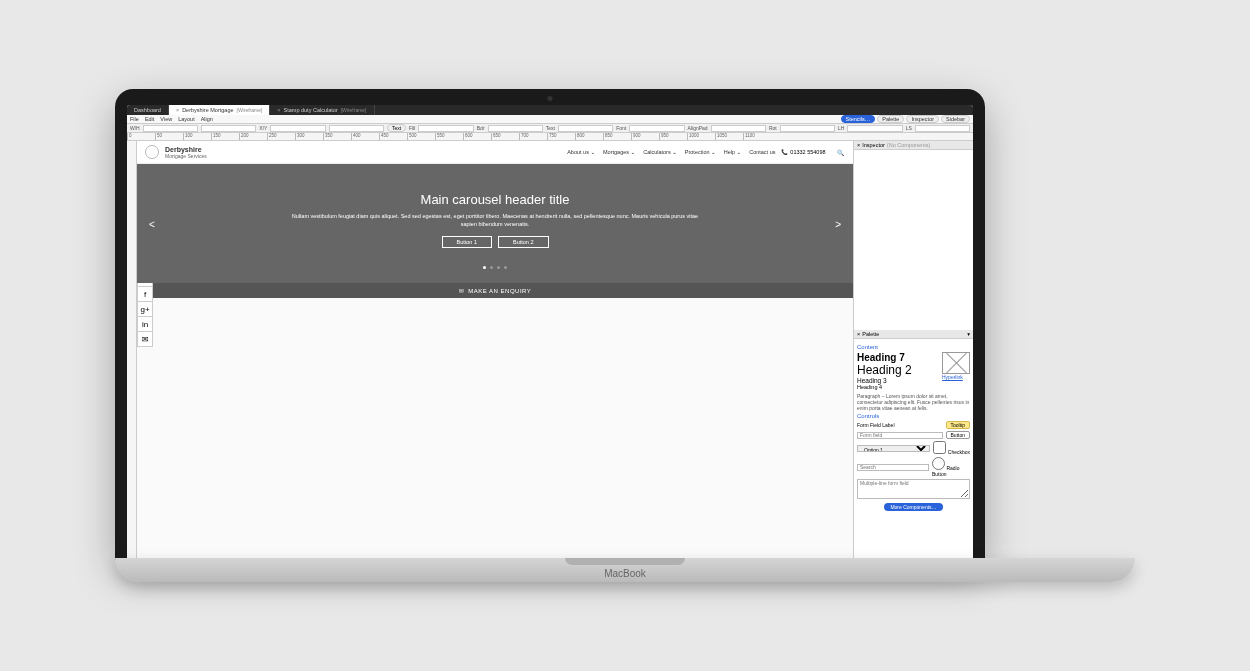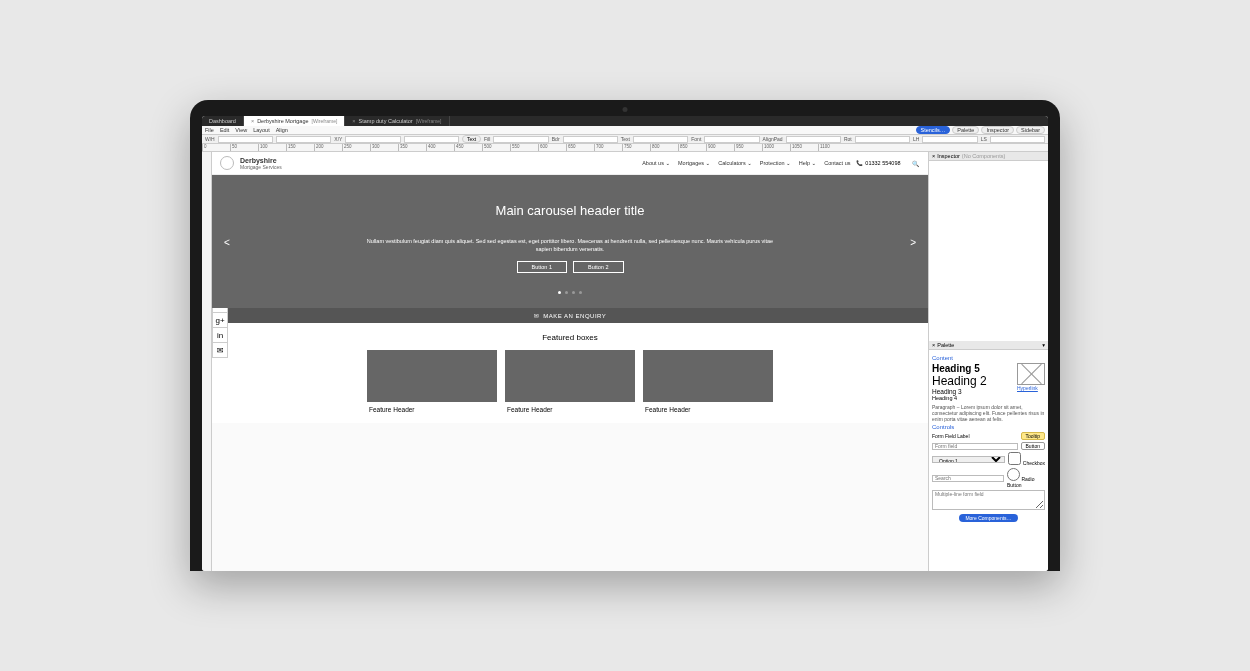--- a/index.html
+++ b/index.html
@@ -60,21 +60,21 @@
 .page { background:#fff; }
 .site-hdr { display:flex; align-items:center; padding:4px 8px; gap:6px; border-bottom:1px solid #eee; }
 .logo { width:14px; height:14px; border:1px solid #bbb; border-radius:50%; }
 .brand-txt .t1 { font-size:7px; font-weight:bold; color:#333; }
 .brand-txt .t2 { font-size:5px; color:#666; }
 .nav { display:flex; gap:8px; margin-left:auto; }
 .nav span { font-size:5.5px; color:#333; }
 .phone { display:flex; gap:2px; align-items:center; font-size:5.5px; }
 .search-ic { margin-left:6px; }
 .carousel { background:#666; color:#fff; text-align:center; padding:28px 40px 14px; position:relative; }
-.car-h { font-size:13px; font-weight:normal; margin-bottom:20px; }
+.car-h { font-size:13px; font-weight:normal; margin-bottom:6px; }
 .car-p { font-size:5.5px; line-height:1.4; max-width:420px; margin:0 auto 8px; }
 .car-btns { display:flex; gap:6px; justify-content:center; }
 .car-btn { border:1px solid #fff; background:transparent; color:#fff; font-size:5.5px; padding:2px 14px; }
 .arrow { position:absolute; top:50%; transform:translateY(-50%); font-size:10px; cursor:pointer; }
 .arrow.l { left:12px; } .arrow.r { right:12px; }
 .dots { display:flex; gap:4px; justify-content:center; margin-top:18px; }
 .dot { width:3px; height:3px; border-radius:50%; background:#999; }
 .dot.on { background:#fff; }
 .enquiry { background:#555; color:#fff; display:flex; gap:4px; align-items:center; justify-content:center; padding:4px; font-size:6px; letter-spacing:.5px; }
 .featured { padding:10px 0; text-align:center; }
@@ -230,58 +230,41 @@
               <div class="dot"></div>
               <div class="dot"></div>
             </div>
           </div>
 
           <div class="enquiry">
             <span>✉</span>
             <span>MAKE AN ENQUIRY</span>
           </div>
 
-          <div class="featured">
-            <div class="feat-t">Featured boxes</div>
-            <div class="boxes">
-              <div class="box">
-                    <div class="box-img"></div>
-                    <div class="box-h">Feature Header</div>
-                  </div>
-              <div class="box">
-                    <div class="box-img"></div>
-                    <div class="box-h">Feature Header</div>
-                  </div>
-              <div class="box">
-                    <div class="box-img"></div>
-                    <div class="box-h">Feature Header</div>
-                  </div>
-            </div>
-          </div>
         </div>
       </div>
 
       <div class="right-panels">
         <div class="panel-hdr">
           <span class="x">×</span>
           <span>Inspector</span>
           <span style="color:#999">(No Components)</span>
         </div>
         <div class="inspector-body"></div>
 
         <div class="panel-hdr">
           <span class="x">×</span>
           <span>Palette</span>
           <span style="margin-left:auto">▾</span>
         </div>
         <div class="palette-body">
           <div class="pal-sec">Content</div>
           <div class="pal-row">
             <div class="pal-col">
-              <div class="h1">Heading 5</div>
+              <div class="h1">Heading 7</div>
               <div class="h2">Heading 2</div>
               <div class="h3">Heading 3</div>
               <div class="h4">Heading 4</div>
             </div>
             <div>
               <div class="imgbox"></div>
               <div class="hyperlink">Hyperlink</div>
             </div>
           </div>
           <div class="para">Paragraph – Lorem ipsum dolor sit amet, consectetur adipiscing elit. Fusce pellentes risus in enim porta vitae aenean at felis.</div>
@@ -304,13 +287,17 @@
                 <label style="font-size:5px"><input type="radio" style=""> <span>Radio Button</span></label>
               </div>
           <textarea class="ctrl-input" style="height: 20px; width: 100%;" placeholder="Multiple-line form field"></textarea>
           <button class="more-btn">More Components…</button>
         </div>
       </div>
     </div>
 
   </div>
 </div>
+<div class="base">
+      <div class="notch"></div>
+      <div class="brand">MacBook</div>
+    </div>
 </div>
 
 </body></html>

